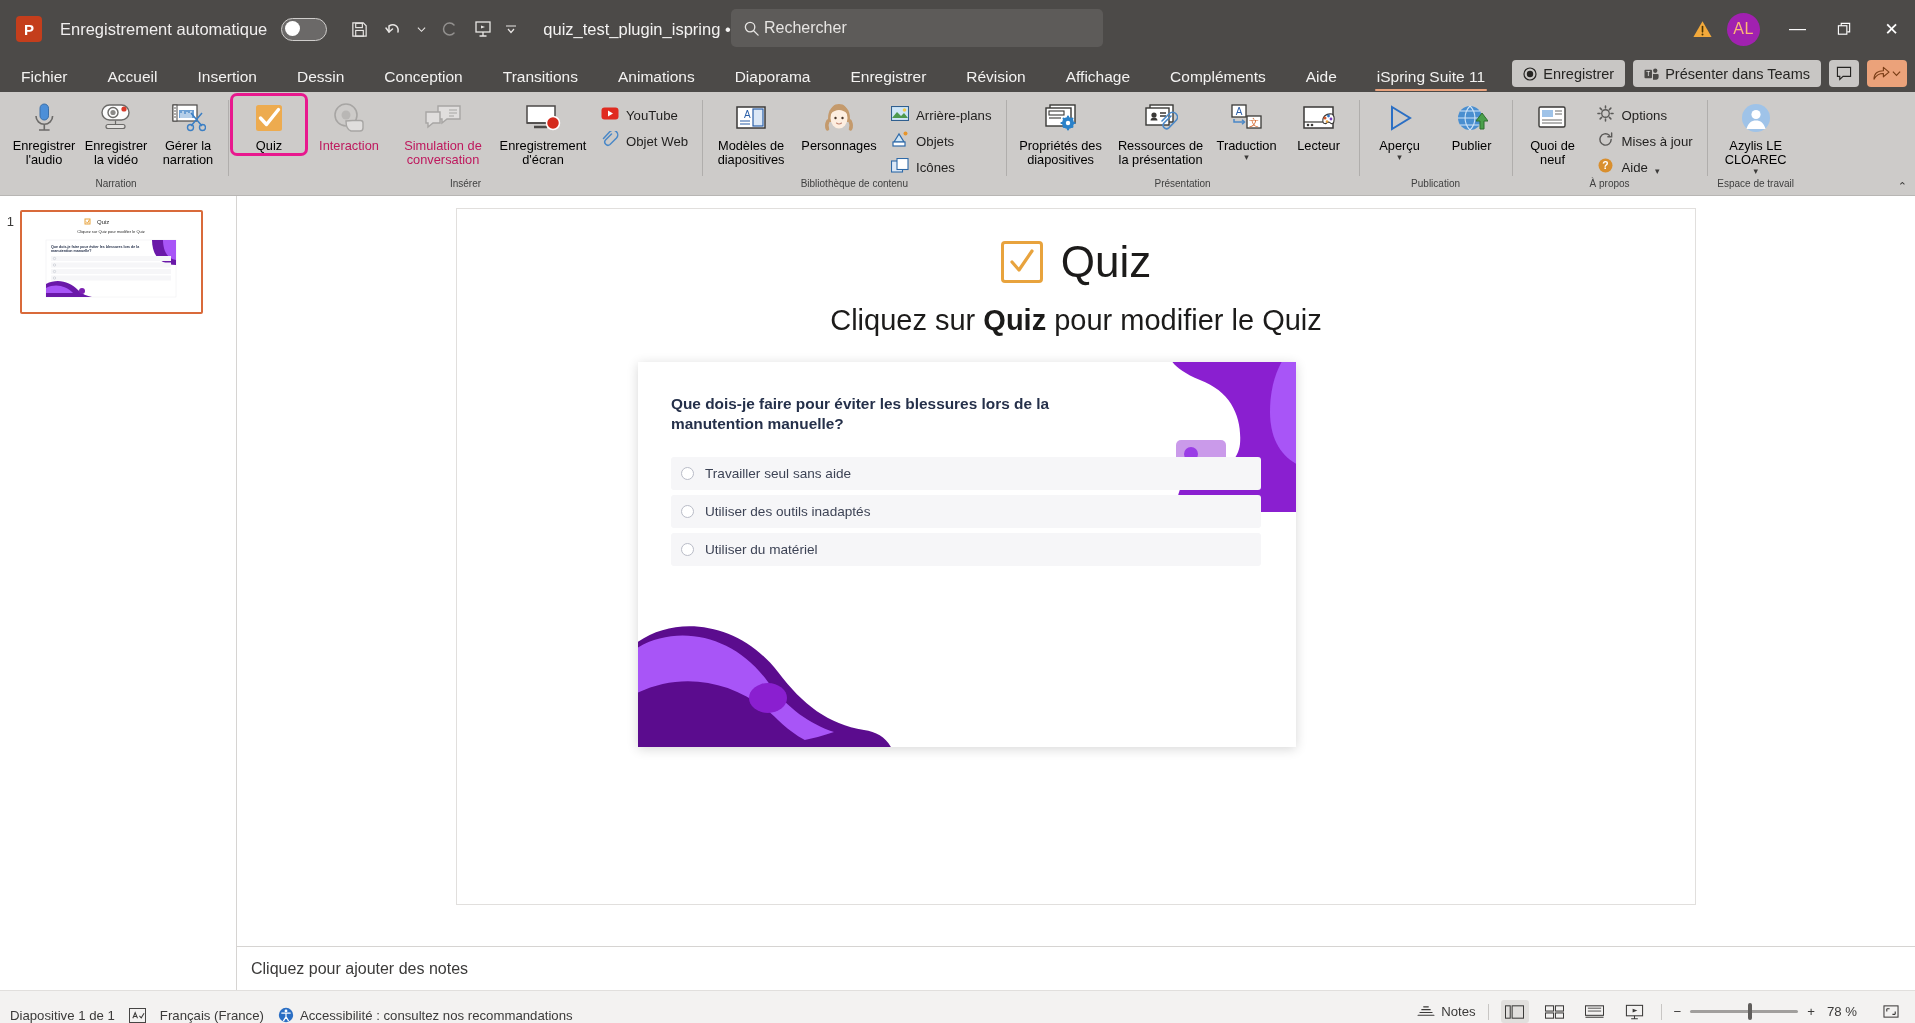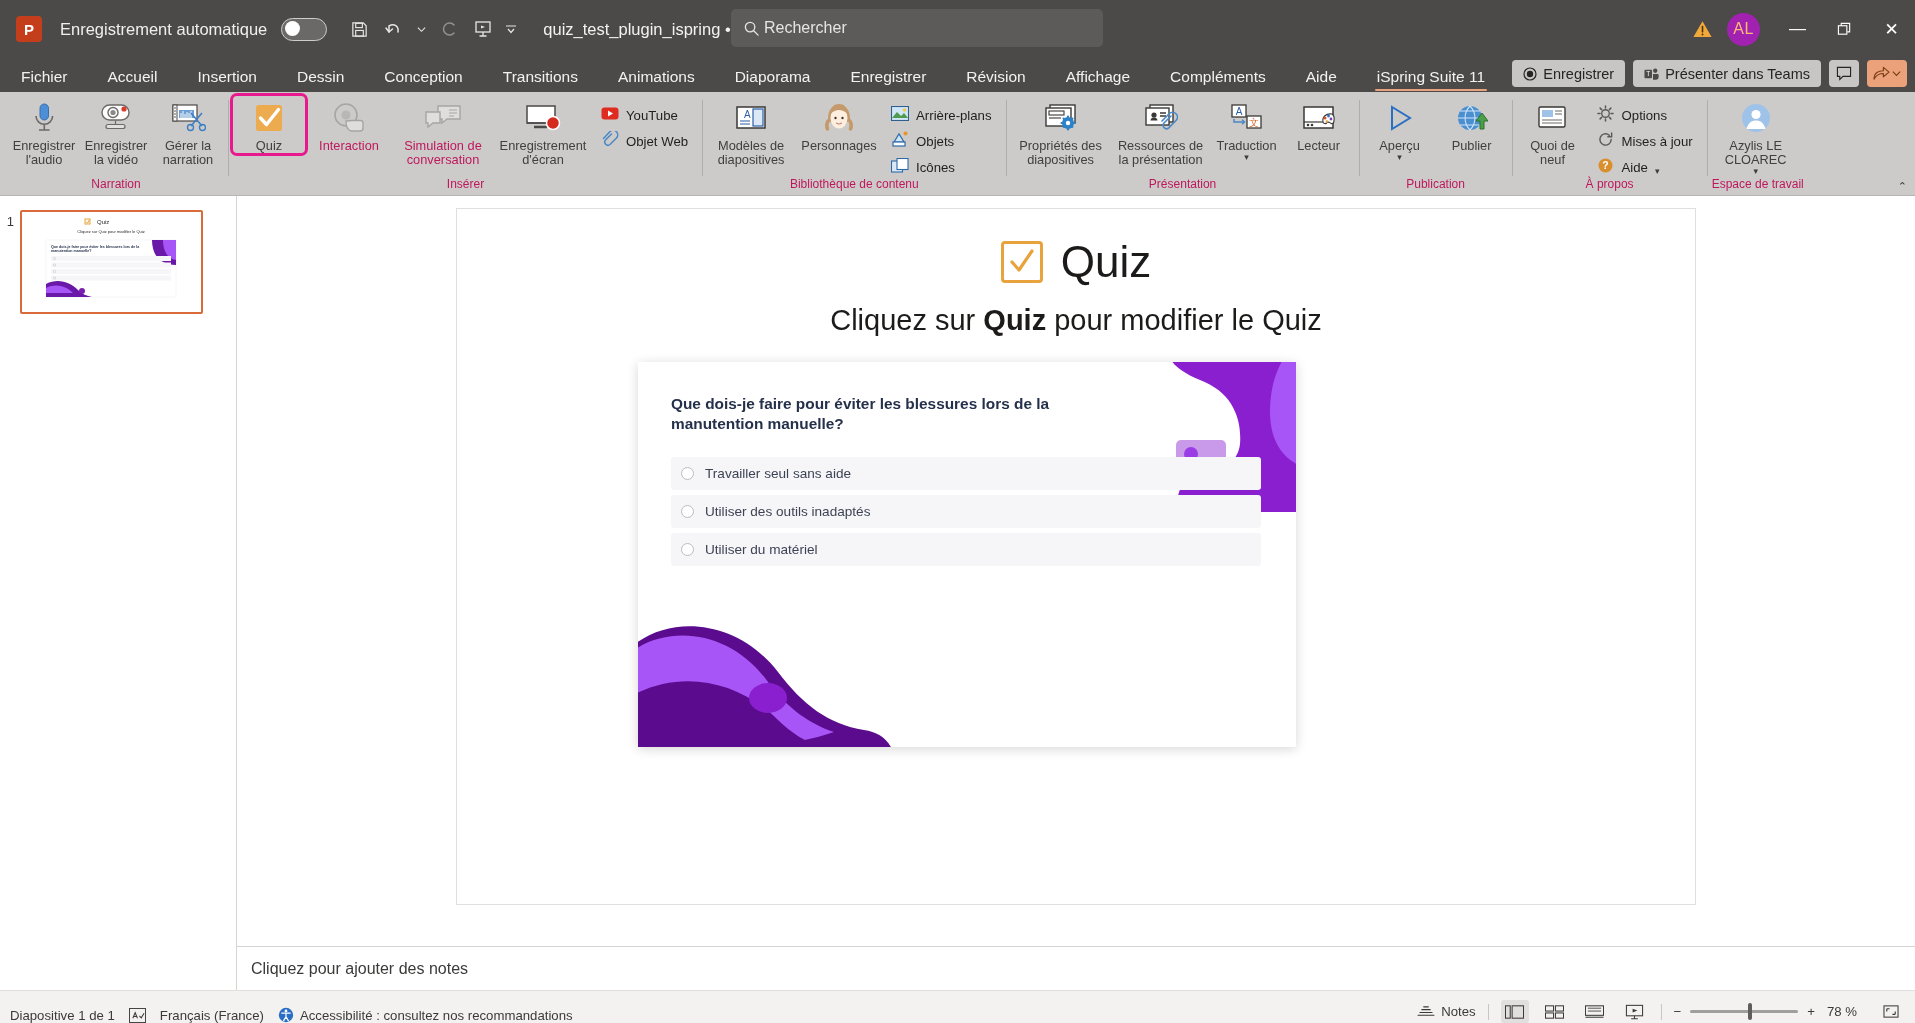--- a/index.html
+++ b/index.html
@@ -90,30 +90,30 @@
   .sq-btn.orange { background: #eba27a; width: 40px; gap: 2px; }
 
   
   .ribbon {
     height: 104px; background: #cdcbc9; flex: none; display: flex;
     position: relative; padding-left: 8px; border-bottom: 1px solid #b8b6b4;
   }
   .rgroup { display: flex; flex-direction: column; position: relative; }
   .rgroup .items { display: flex; align-items: flex-start; height: 84px; padding-top: 4px; }
   .rgroup .gname {
-    text-align: center; font-size: 12px; color: #be185d; height: 18px; line-height: 16px;
+    text-align: center; font-size: 10px; color: #404040; height: 18px; line-height: 16px;
   }
   .rsep { width: 1px; background: #b0aeac; margin: 8px 4px 22px; align-self: stretch; height: 76px; }
 
   .bigbtn {
     width: 72px; display: flex; flex-direction: column; align-items: center;
     padding: 4px 2px 0; text-align: center; cursor: default;
   }
   .bigbtn .ic { height: 36px; display: flex; align-items: center; justify-content: center; }
-  .bigbtn .lbl { font-size: 12.8px; color: #404040; line-height: 14px; margin-top: 3px; }
+  .bigbtn .lbl { font-size: 12.8px; color: #000000; line-height: 14px; margin-top: 3px; }
   .bigbtn.wide { width: 88px; }
   .bigbtn.xwide { width: 100px; }
   .bigbtn.disabled .lbl { color: #be185d; }
   .bigbtn.disabled .ic { opacity: .38; }
   .bigbtn.sel {
     outline: 3.5px solid #e8188e; border-radius: 4px;
     background: #cdcbc9;
   }
   .chev { font-size: 9px; color: #3b3a39; line-height: 7px; margin-top: 1px; }
 

